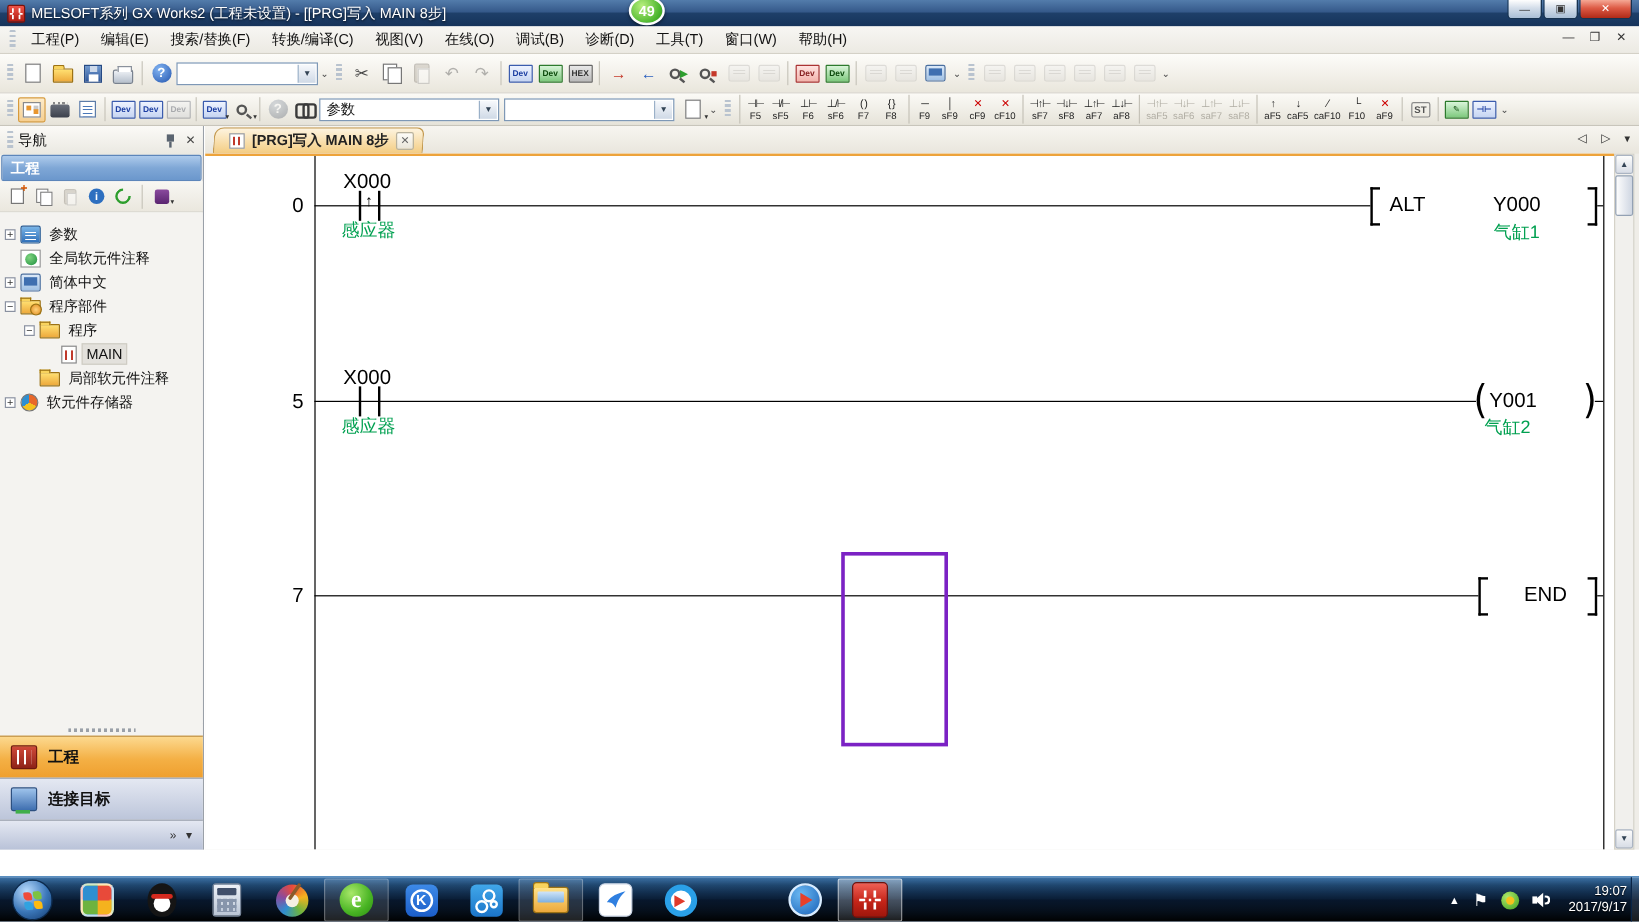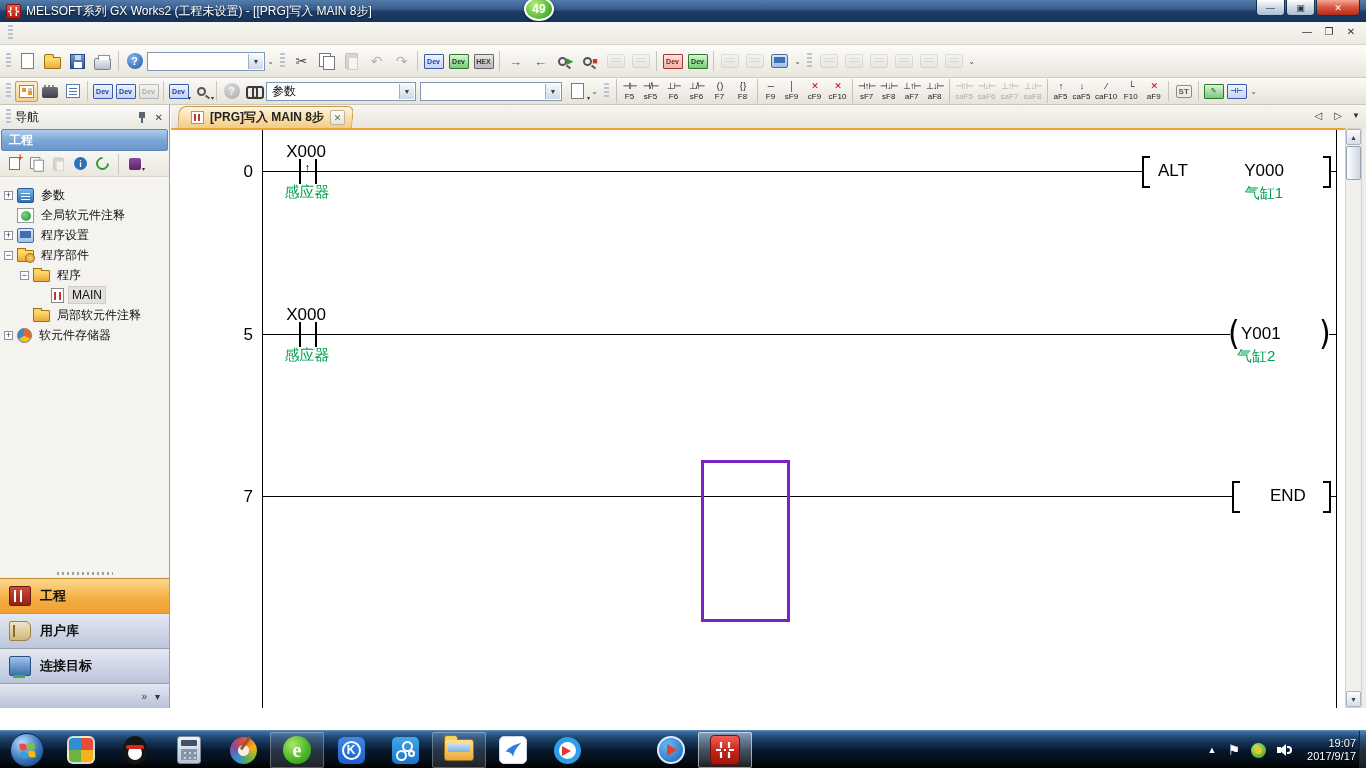--- a/index.html
+++ b/index.html
@@ -276,20 +276,33 @@
     <span class="badge49">49</span>
     <span class="winbtns">
       <span class="wbtn">—</span>
       <span class="wbtn">▣</span>
       <span class="wbtn close">✕</span>
     </span>
   </div>
 
   <div class="menubar">
     <span class="grip"></span>
+    <span style="display:flex">
+        <span class="menu-item">工程(P)</span>
+        <span class="menu-item">编辑(E)</span>
+        <span class="menu-item">搜索/替换(F)</span>
+        <span class="menu-item">转换/编译(C)</span>
+        <span class="menu-item">视图(V)</span>
+        <span class="menu-item">在线(O)</span>
+        <span class="menu-item">调试(B)</span>
+        <span class="menu-item">诊断(D)</span>
+        <span class="menu-item">工具(T)</span>
+        <span class="menu-item">窗口(W)</span>
+        <span class="menu-item">帮助(H)</span>
+      </span>
     <span class="mdi-btns">
       <span>—</span>
       <span>❐</span>
       <span>✕</span>
     </span>
   </div>
 
   <div class="toolbar1">
     <span class="grip"></span>
     <span class="ti">
@@ -596,21 +609,21 @@
           <span class="lbl">参数</span>
         </div>
       <div class="trow">
           <span class="noexp"></span>
           <span class="tic tic-globe"></span>
           <span class="lbl">全局软元件注释</span>
         </div>
       <div class="trow">
           <span class="exp">+</span>
           <span class="tic tic-screen"></span>
-          <span class="lbl">程序设置</span>
+          <span class="lbl">简体中文</span>
         </div>
       <div class="trow">
           <span class="exp">−</span>
           <span class="tic tic-folder tic-pou"></span>
           <span class="lbl">程序部件</span>
         </div>
       <div class="trow i1">
           <span class="exp">−</span>
           <span class="tic tic-folder"></span>
           <span class="lbl">程序</span>
@@ -632,24 +645,20 @@
         </div>
     </div>
     <div class="tree-dots">
         <i></i>
       </div>
     <div class="nav-btn active">
         <span class="nbi nbi-proj"></span>
         <span>工程</span>
       </div>
     <div class="nav-btn">
-        <span class="nbi nbi-lib"></span>
-        <span>用户库</span>
-      </div>
-    <div class="nav-btn">
         <span class="nbi nbi-conn"></span>
         <span>连接目标</span>
       </div>
     <div class="nav-foot">
       <span>»</span>
       <span>▾</span>
     </div>
   </div>
 
   <div class="doc">

